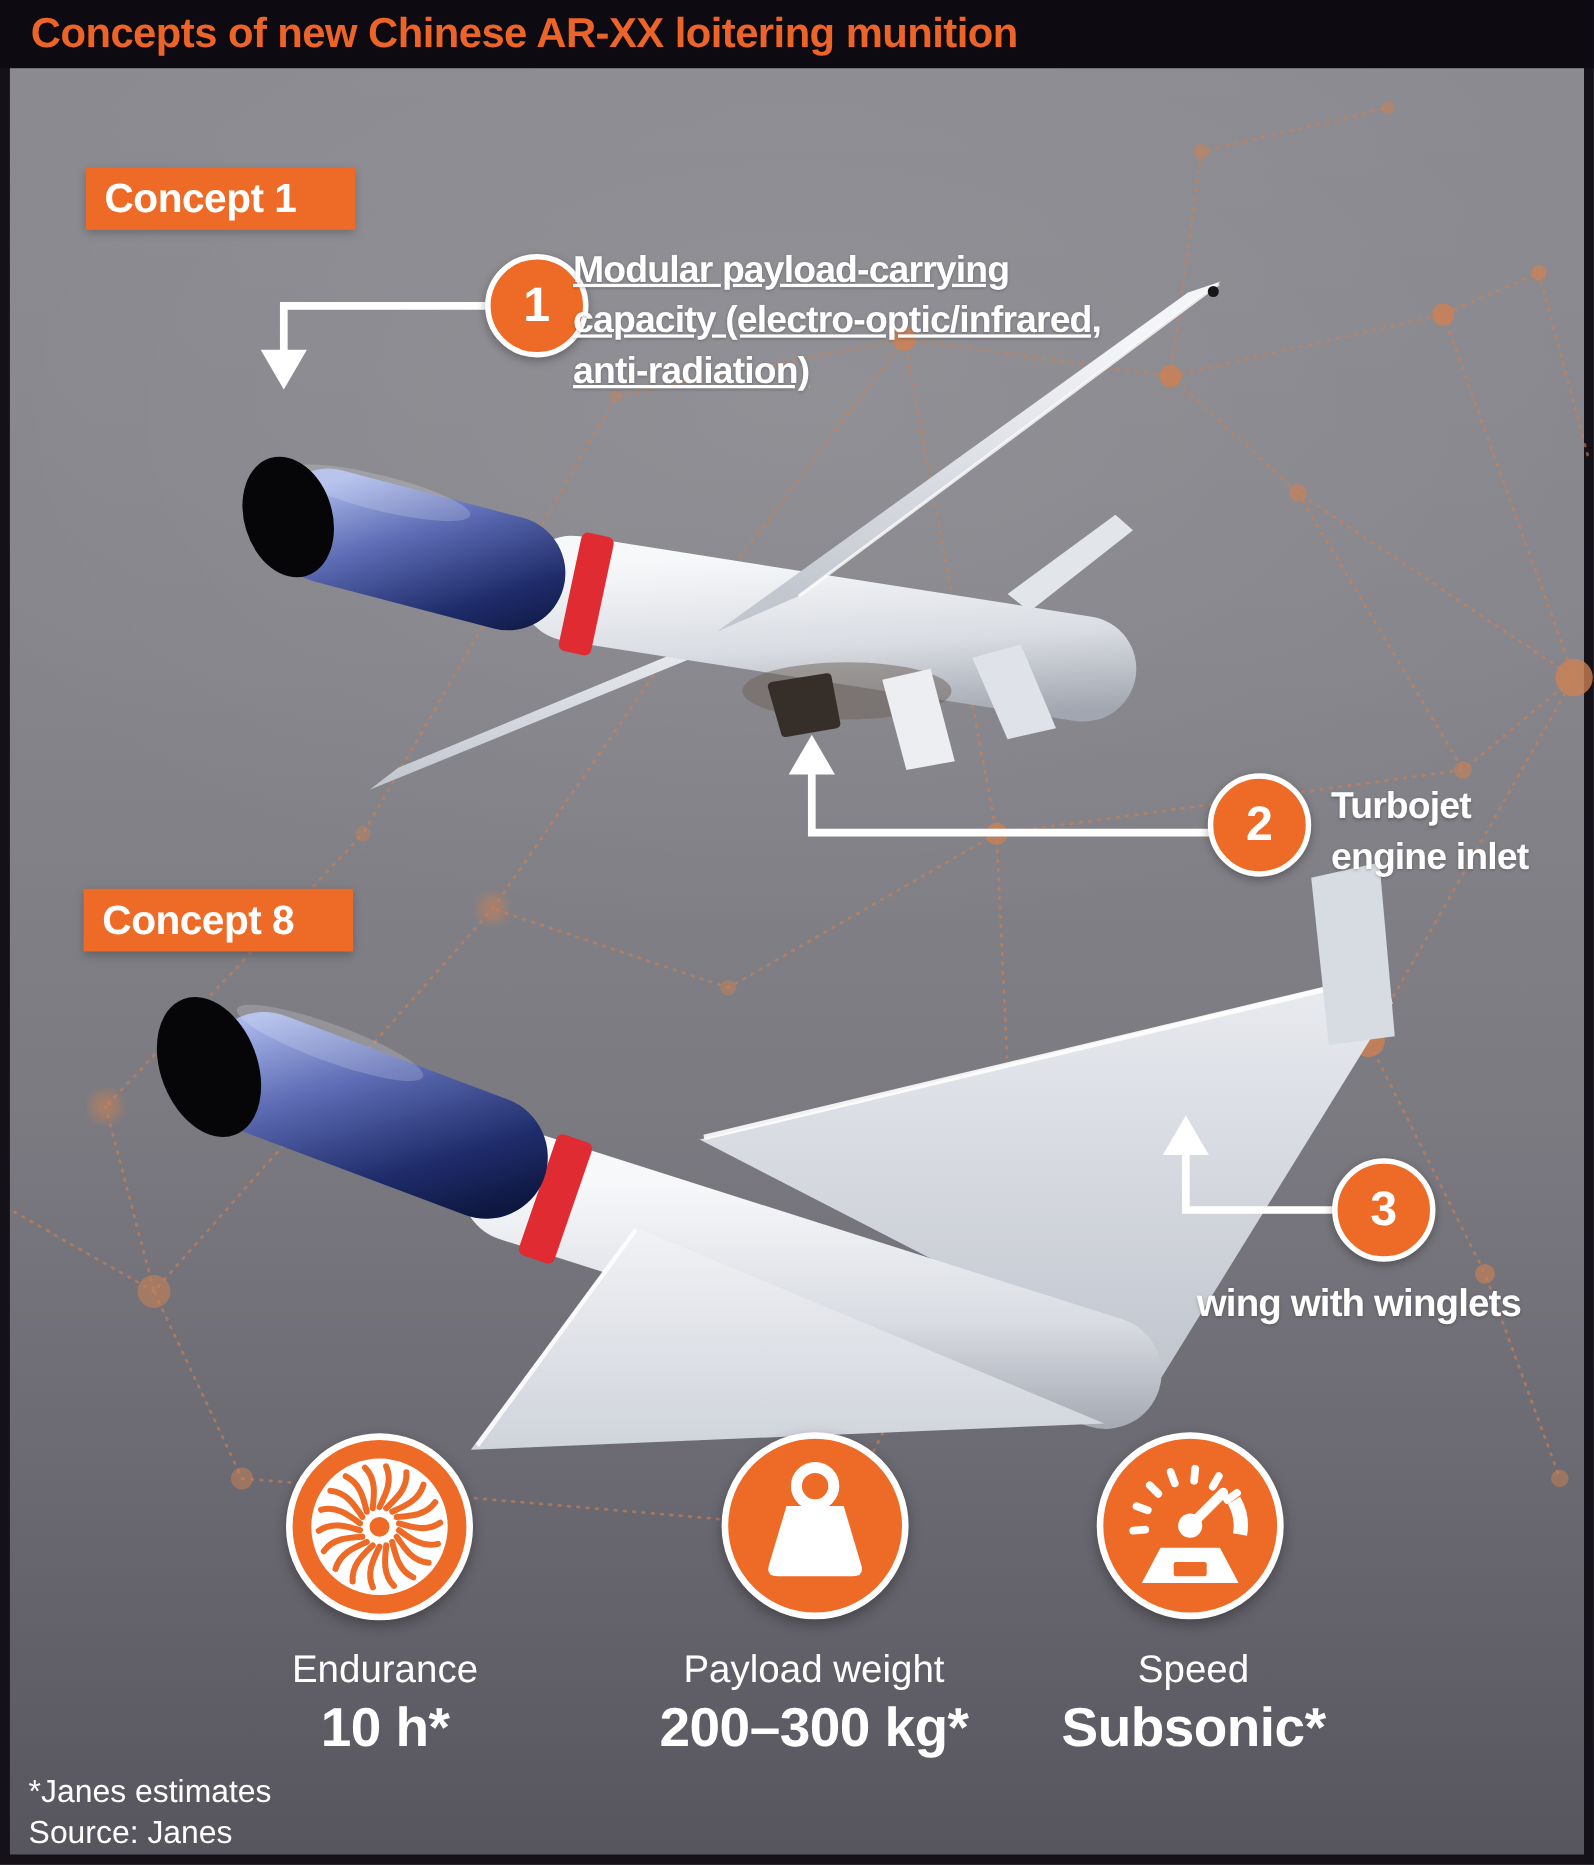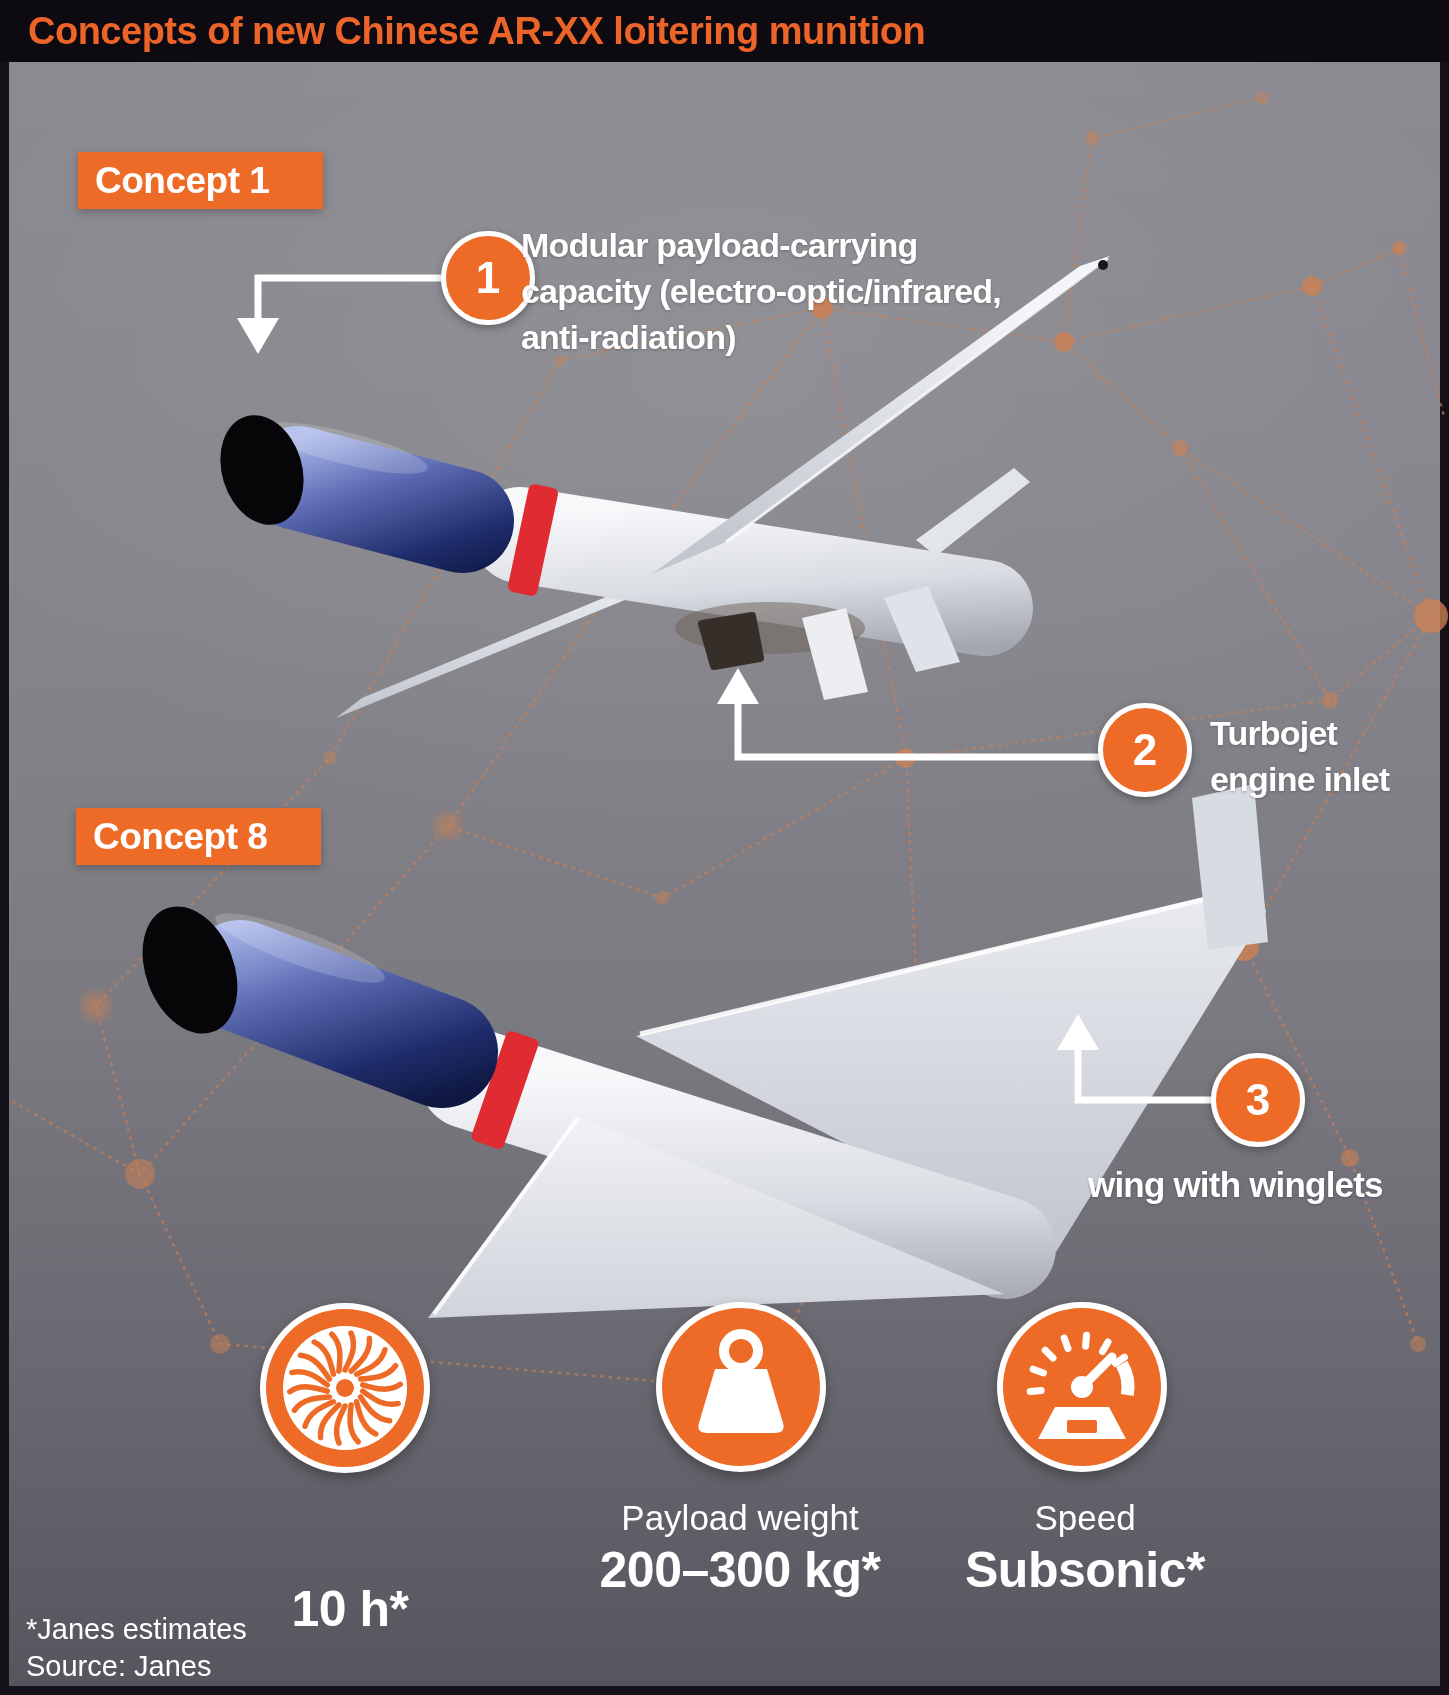--- a/index.html
+++ b/index.html
@@ -206,21 +206,21 @@
   <div class="num-circle" style="left:441px;top:231px;">
     <span>1</span>
   </div>
   <div class="num-circle" style="left:1098px;top:703px;">
     <span>2</span>
   </div>
   <div class="num-circle" style="left:1211px;top:1053px;">
     <span>3</span>
   </div>
 
-  <div class="callout-text" style="left:521px;top:222px;width:530px;">
+  <div class="callout-text" style="left:521px;top:222px;width:530px;text-decoration:underline;">
     <div class="ln">Modular payload-carrying</div>
     <div class="ln">capacity (electro-optic/infrared,</div>
     <div class="ln">anti-radiation)</div>
   </div>
   <div class="callout-text" style="left:1210px;top:710px;width:235px;">
     <div class="ln">Turbojet</div>
     <div class="ln">engine inlet</div>
   </div>
   <div class="callout-text" style="left:1088px;top:1160px;width:360px;">
     <div class="ln" style="font-size:35px;line-height:50px;">wing with winglets</div>
@@ -272,21 +272,22 @@
         <line x1="0" y1="-41" x2="0" y2="-52" transform="rotate(55)"></line>
       </g>
       <path d="M 39.8 -23 A 46 46 0 0 1 45.3 8" stroke="#FFFFFF" stroke-width="13" fill="none"></path>
       <line x1="0" y1="0" x2="30" y2="-30" stroke="#FFFFFF" stroke-width="9" stroke-linecap="round"></line>
       <circle r="11" fill="#FFFFFF"></circle>
       <path d="M -27 20 L 27 20 L 44 52 L -44 52 Z" fill="#FFFFFF"></path>
       <rect x="-15" y="33" width="30" height="13" rx="2" fill="#ED6B26"></rect>
     </svg>
   </div>
 
-  <div class="stat-value" style="left:180px;top:1541px;margin-top:39px;">10 h*</div>
+  <div class="stat-label" style="left:180px;top:1497px;">Endurance</div>
+  <div class="stat-value" style="left:180px;top:1541px;">10 h*</div>
 
   <div class="stat-label" style="left:570px;top:1497px;">Payload weight</div>
   <div class="stat-value" style="left:570px;top:1541px;">200–300 kg*</div>
 
   <div class="stat-label" style="left:915px;top:1497px;">Speed</div>
   <div class="stat-value" style="left:915px;top:1541px;">Subsonic*</div>
 
   <div class="footer-text" style="left:26px;top:1612px;">*Janes estimates</div>
   <div class="footer-text" style="left:26px;top:1649px;">Source: Janes</div>
 

